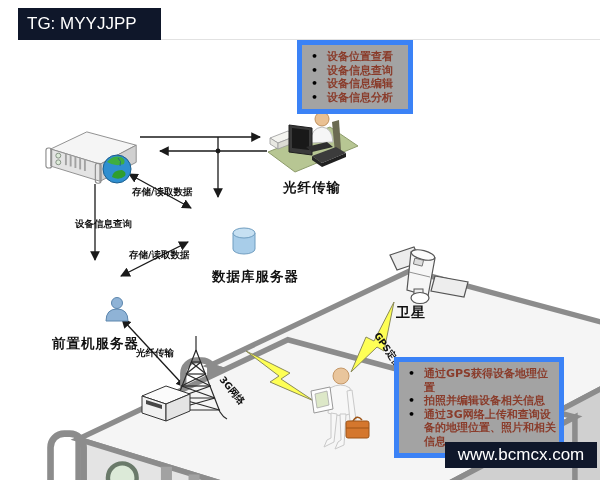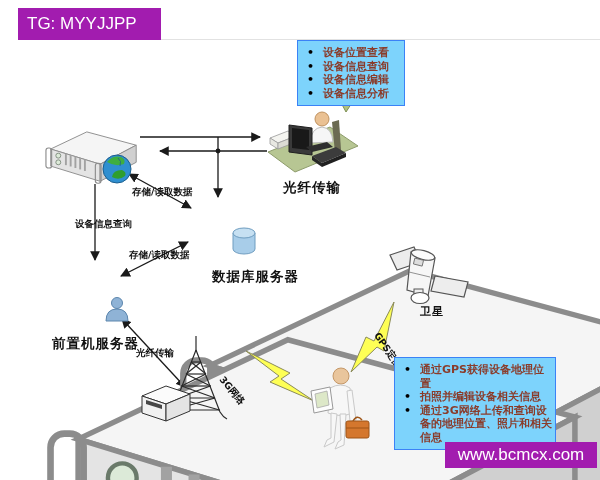--- a/index.html
+++ b/index.html
@@ -1,28 +1,28 @@
 <!DOCTYPE html>
 <html><head>
 <meta charset="utf-8">
 <style>
   html,body{margin:0;padding:0;background:#ffffff;}
   #canvas{position:relative;width:600px;height:480px;background:#ffffff;overflow:hidden;
           font-family:"DejaVu Sans","Liberation Sans",sans-serif;}
   #art{position:absolute;left:0;top:0;z-index:1;}
   .topline{position:absolute;left:106px;top:39px;width:494px;height:1px;background:#e2e2e2;z-index:0;}
-  .wm{position:absolute;background:#a21caf;color:#ffffff;font-size:17px;z-index:3;
+  .wm{position:absolute;background:#0f172a;color:#ffffff;font-size:17px;z-index:3;
       font-family:"Liberation Sans",sans-serif;display:flex;align-items:center;}
   #wm-top{left:18px;top:8px;width:134px;height:32px;padding-left:9px;}
   #wm-bottom{left:445px;top:442px;width:152px;height:26px;justify-content:center;}
   .lbl{position:absolute;z-index:2;font-weight:bold;color:#111111;font-size:13.5px;
        letter-spacing:1px;white-space:nowrap;}
   .sm{font-size:9.5px;letter-spacing:0;}
   .rot{transform-origin:0 0;}
-  .callout{position:absolute;z-index:2;background:#7dd3fc;border:1px solid #3b82f6;
+  .callout{position:absolute;z-index:2;background:#a3a3a3;border:5px solid #3b82f6;
            color:#8a3c2b;font-weight:bold;font-size:11px;line-height:13.5px;}
   .callout ul{margin:0;padding:5px 3px 5px 0;list-style:none;}
   .callout li{position:relative;padding-left:25px;}
   .callout li::before{content:"\2022";position:absolute;left:9px;top:0;color:#000;}
   #callout1{left:297px;top:40px;width:106px;}
   #callout2{left:394px;top:357px;width:160px;}
 </style>
 </head>
 <body>
 
@@ -164,21 +164,21 @@
     </g>
   </svg>
 
   <div class="lbl sm" style="left:75px;top:218px;">设备信息查询</div>
   <div class="lbl sm" style="left:132px;top:186px;">存储/读取数据</div>
   <div class="lbl" style="left:180px;top:268px;margin-left:32px;">数据库服务器</div>
   <div class="lbl sm" style="left:129px;top:249px;">存储/读取数据</div>
   <div class="lbl" style="left:52px;top:335px;">前置机服务器</div>
   <div class="lbl sm" style="left:136px;top:347px;text-align:right;">光纤传输</div>
   <div class="lbl" style="left:283px;top:179px;">光纤传输</div>
-  <div class="lbl" style="left:420px;top:304px;font-size:11px;font-family:Liberation Mono, monospace;">卫星</div>
+  <div class="lbl" style="left:396px;top:304px;font-size:14px;font-family:Liberation Mono, monospace;">卫星</div>
   <div class="lbl sm rot" style="left:226px;top:374px;transform:rotate(50deg);">3G网络</div>
   <div class="lbl sm rot" style="left:381px;top:330px;transform:rotate(55deg);">GPS定位</div>
 
   <div id="callout1" class="callout">
     <ul>
       <li>设备位置查看</li>
       <li>设备信息查询</li>
       <li>设备信息编辑</li>
       <li>设备信息分析</li>
     </ul>

